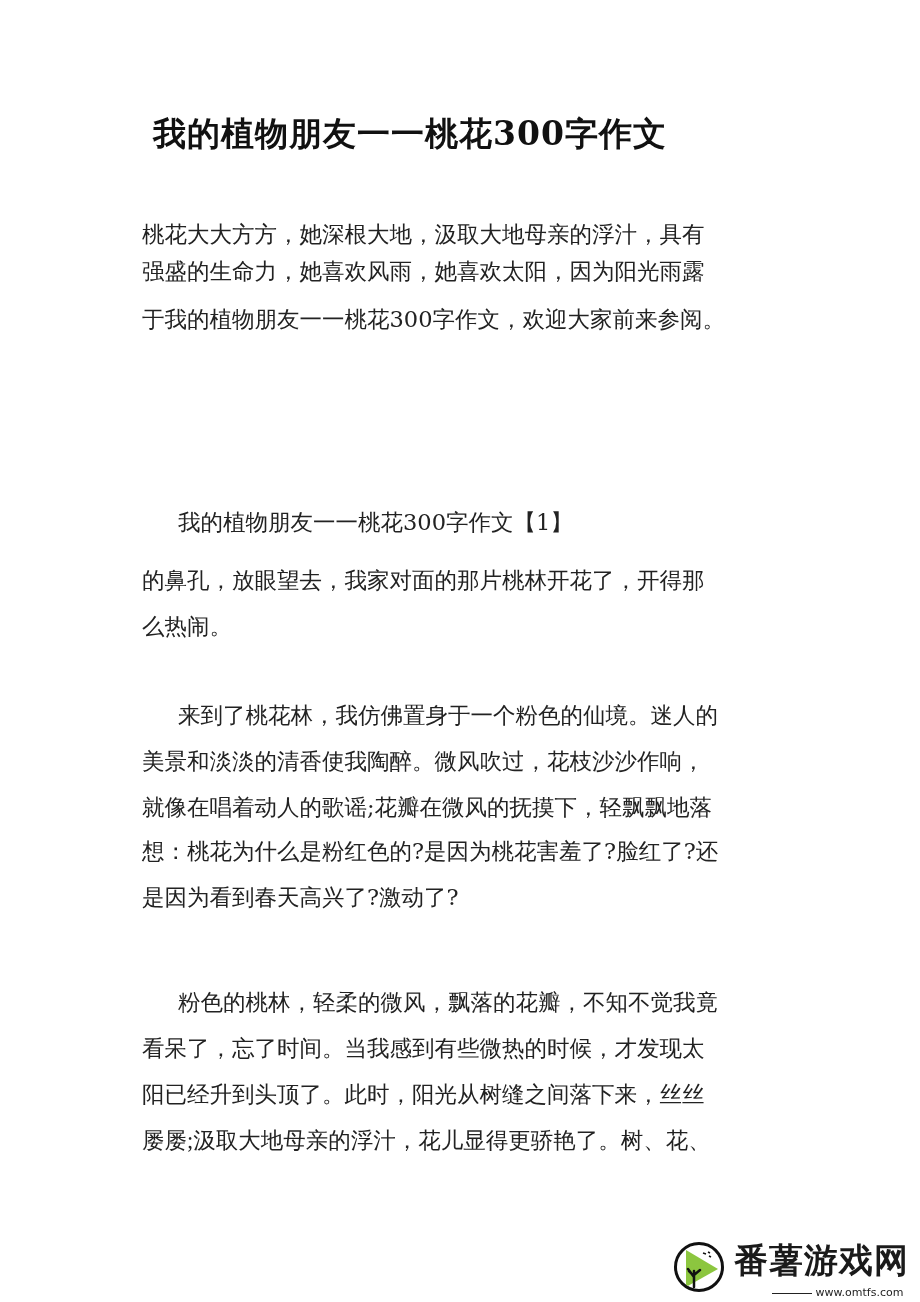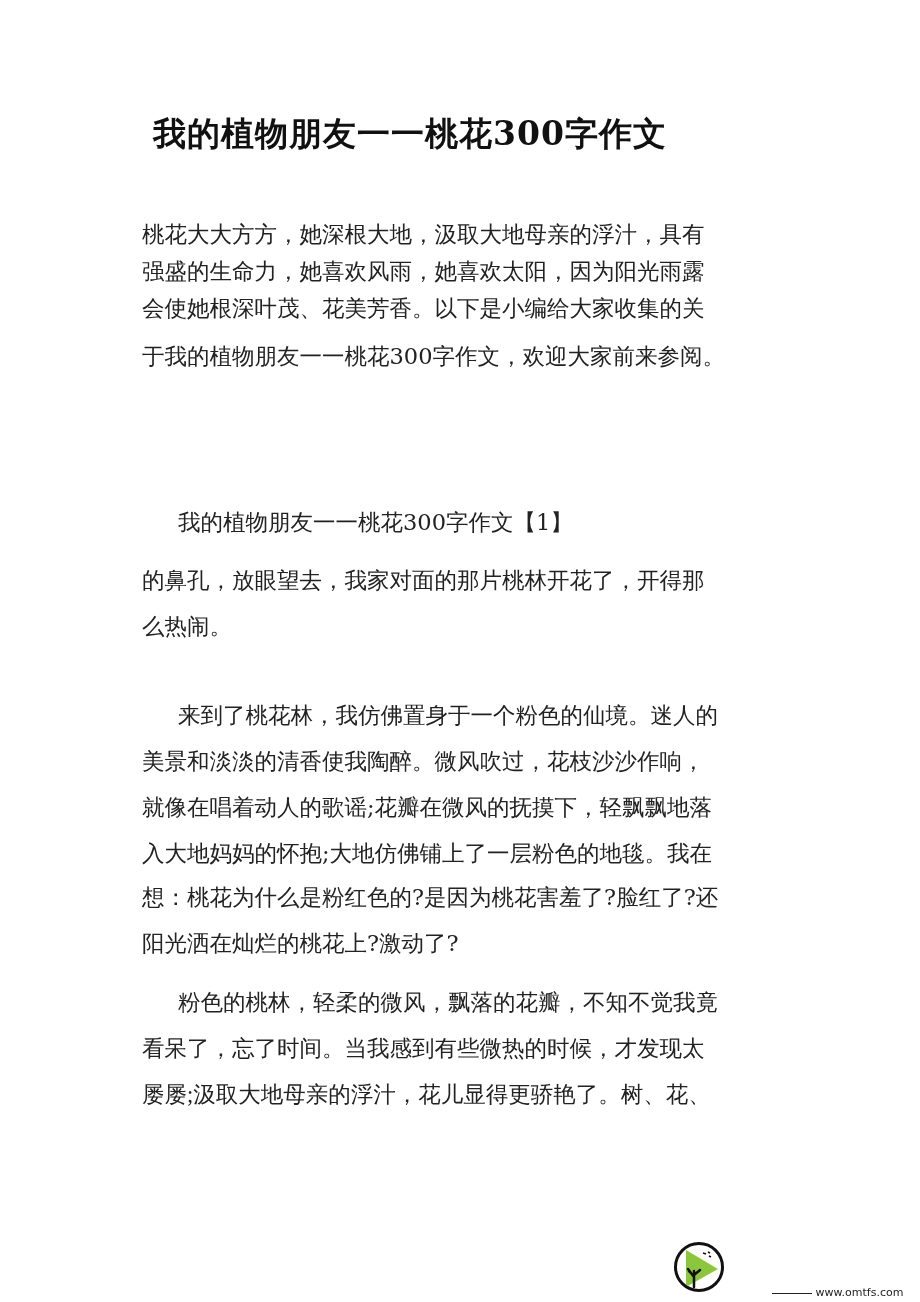--- a/index.html
+++ b/index.html
@@ -36,48 +36,48 @@
   }
 </style>
 </head>
 <body>
 
 <div class="title">我的植物朋友一一桃花300字作文</div>
 
 <div class="p" style="top:216px;">
   <span class="line">桃花大大方方，她深根大地，汲取大地母亲的浮汁，具有</span>
   <span class="line" style="margin-top:1px">强盛的生命力，她喜欢风雨，她喜欢太阳，因为阳光雨露</span>
-  <span class="line" style="margin-top:1px">会使她根深叶茂、花美芳香。以下是小编给大家收集的关</span>
   <span class="line" style="margin-top:12px">于我的植物朋友一一桃花300字作文，欢迎大家前来参阅。</span>
 </div>
 
 <div class="p" style="top:504px; left:178px;">我的植物朋友一一桃花300字作文【1】</div>
 
 <div class="p" style="top:552px;">
   <span class="line" style="margin-top:10px">的鼻孔，放眼望去，我家对面的那片桃林开花了，开得那</span>
   <span class="line" style="margin-top:10px">么热闹。</span>
 </div>
 
 <div class="p" style="top:697px;">
   <span class="line" style="padding-left:36px">来到了桃花林，我仿佛置身于一个粉色的仙境。迷人的</span>
   <span class="line" style="margin-top:10px">美景和淡淡的清香使我陶醉。微风吹过，花枝沙沙作响，</span>
   <span class="line" style="margin-top:10px">就像在唱着动人的歌谣;花瓣在微风的抚摸下，轻飘飘地落</span>
-  <span class="line" style="margin-top:10px">入大地妈妈的怀抱;大地仿佛铺上了一层粉色的地毯。我在</span>
   <span class="line" style="margin-top:8px">想：桃花为什么是粉红色的?是因为桃花害羞了?脸红了?还</span>
-  <span class="line" style="margin-top:10px">阳光洒在灿烂的桃花上?激动了?</span>
+  <span class="line" style="margin-top:10px">是因为看到春天高兴了?激动了?</span>
 </div>
 
 <div class="p" style="top:985px;font-family:Liberation Serif, serif;">
   <span class="line" style="padding-left:36px">粉色的桃林，轻柔的微风，飘落的花瓣，不知不觉我竟</span>
   <span class="line" style="margin-top:10px">看呆了，忘了时间。当我感到有些微热的时候，才发现太</span>
+  <span class="line" style="margin-top:10px">阳已经升到头顶了。此时，阳光从树缝之间落下来，丝丝</span>
   <span class="line" style="margin-top:10px">屡屡;汲取大地母亲的浮汁，花儿显得更骄艳了。树、花、</span>
 </div>
 
 <div class="watermark">
   <div class="wm-circle">
     <svg width="44" height="44" viewBox="0 0 44 44">
       <polygon points="9,5 41,24 9,42" fill="#8cc63f"></polygon>
       <path d="M17 42 L17 26 M17 32 L11 24 M17 30 L23 25 M14 28 L12 26" stroke="#111" stroke-width="2.5" fill="none" stroke-linecap="round"></path>
       <path d="M26 8 L29 9 M31 7 L33 8 M32 11 L34 12" stroke="#111" stroke-width="1.5"></path>
     </svg>
   </div>
+  <div class="wm-text">番薯游戏网</div>
   <div class="wm-url">www.omtfs.com</div>
 </div>
 
 </body></html>

